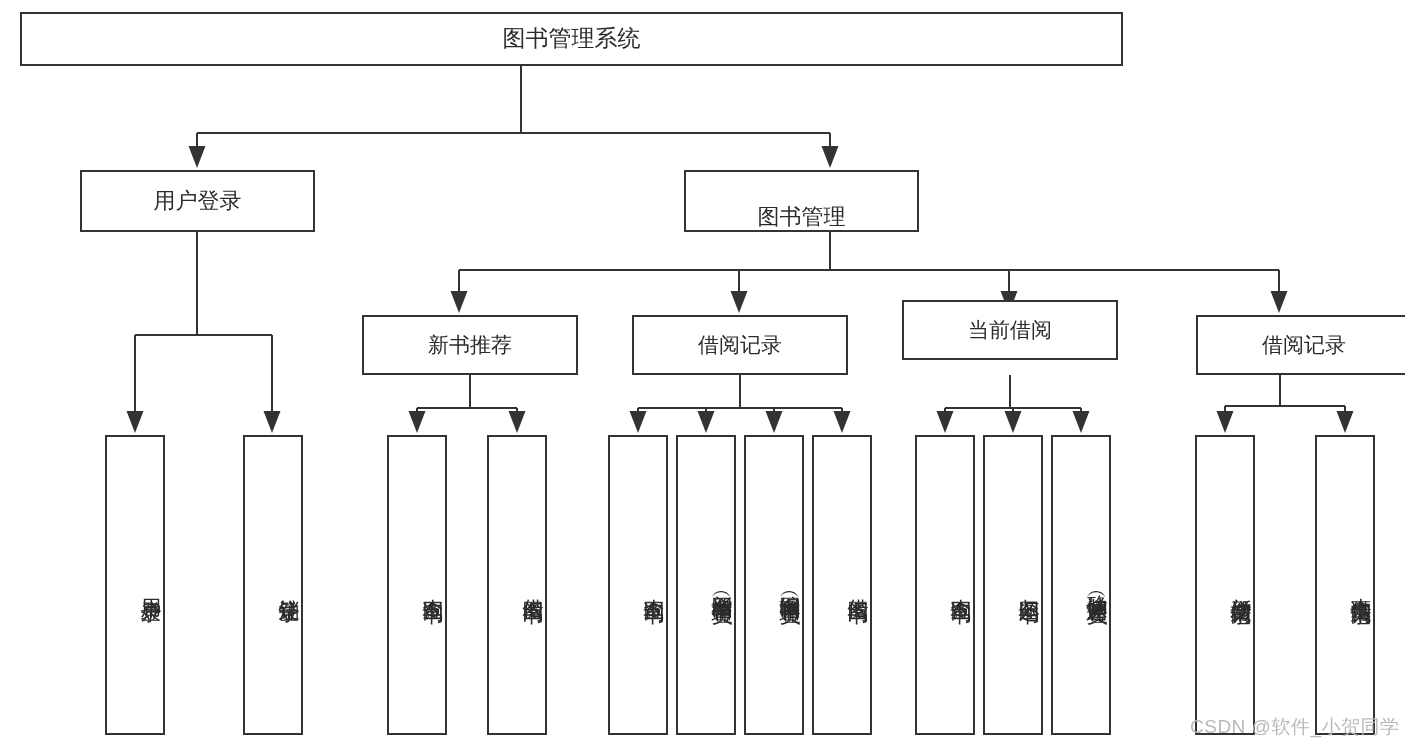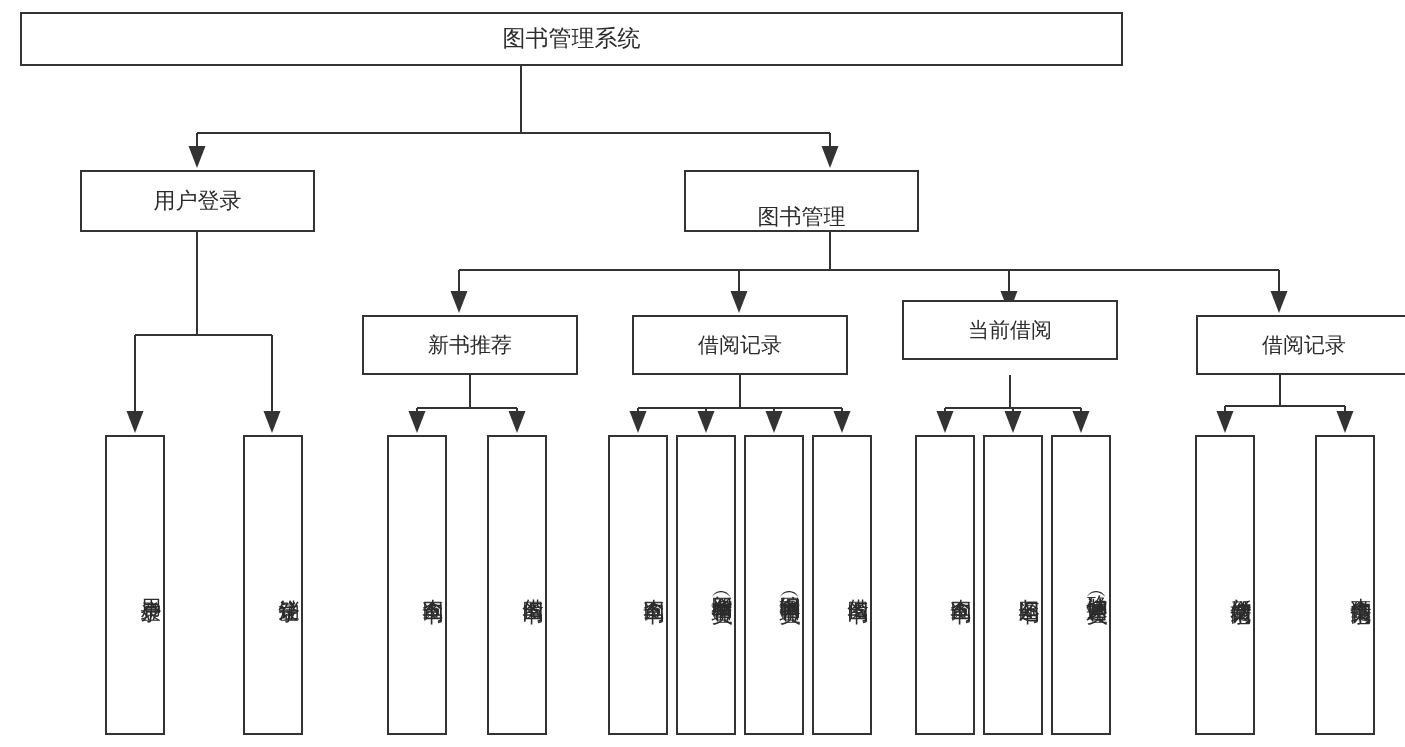--- a/index.html
+++ b/index.html
@@ -185,14 +185,15 @@
         <span class="leaf-text">确认归还（管理员）</span>
       </div>
       <div class="node leaf" style="left: 1195px; top: 435px; width: 60px; height: 300px;">
         <span class="leaf-text">新增借阅记录</span>
       </div>
       <div class="node leaf" style="left: 1315px; top: 435px; width: 60px; height: 300px;">
         <span class="leaf-text">查询借阅记录</span>
       </div>
     </div>
 
+  <div class="watermark" style="left: 1190px; top: 714px;">CSDN @软件_小贺同学</div>
 
 </div>
 
 </body></html>

